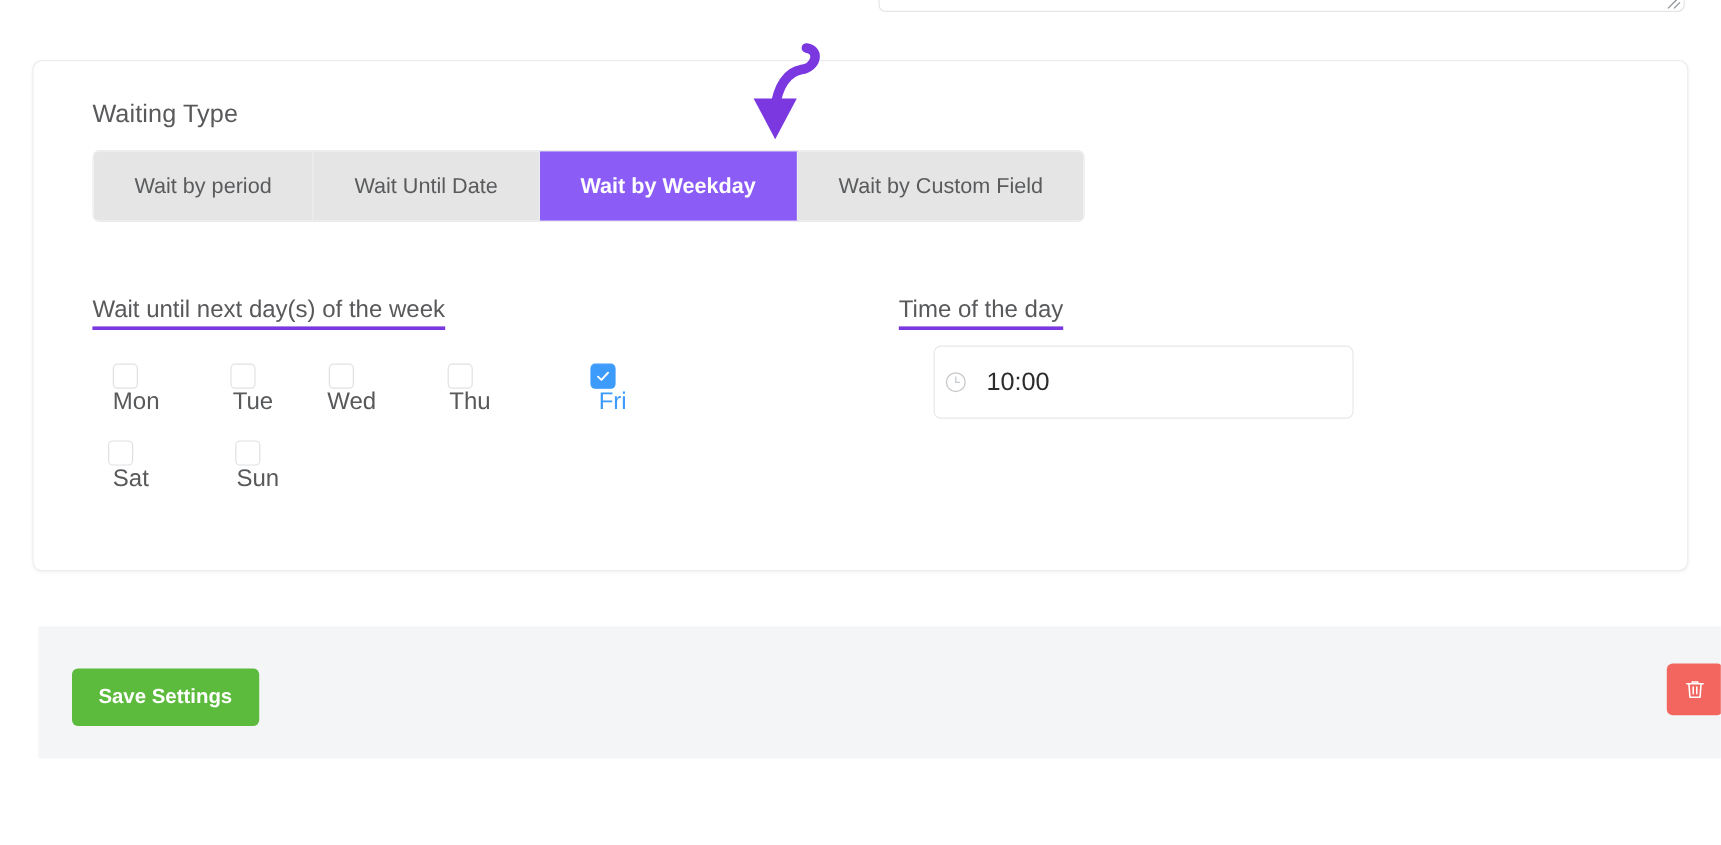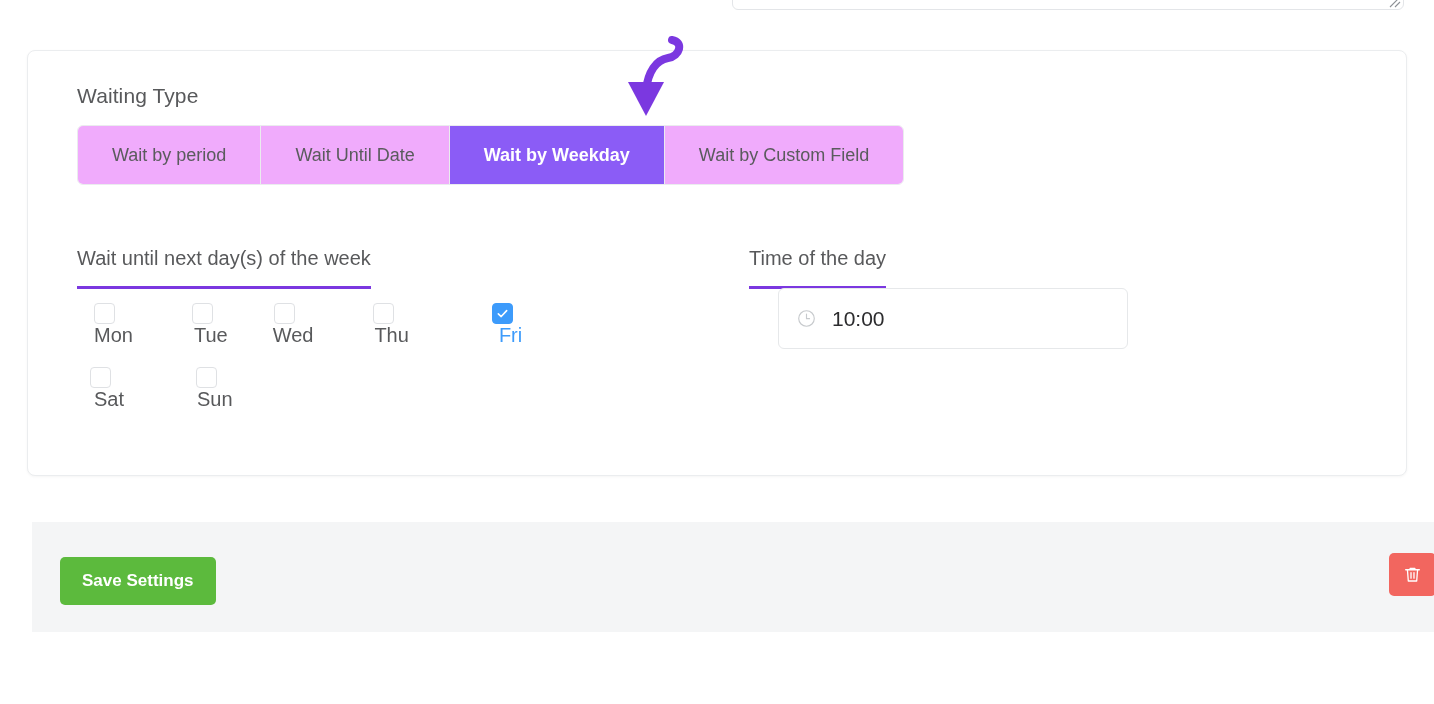--- a/index.html
+++ b/index.html
@@ -59,38 +59,38 @@
     background: #fff;
   }
   .tab {
     display: flex;
     align-items: center;
     justify-content: center;
     height: 58px;
     padding: 0 34px;
     font-size: 18px;
     color: #5a5b5d;
-    background: #f0abfc;
+    background: #e5e5e5;
     border-right: 1px solid #eaecee;
     cursor: pointer;
     white-space: nowrap;
   }
   .tab:last-child { border-right: none; }
   .tab.active {
     background: #8b5cf6;
     color: #ffffff;
     font-weight: 700;
   }
 
   
   .field-label {
     position: absolute;
     font-size: 20px;
     color: #58595b;
-    padding-bottom: 19px;
+    padding-bottom: 5px;
     white-space: nowrap;
   }
   .field-label::after {
     content: "";
     position: absolute;
     left: 0; bottom: 0;
     width: 100%;
     height: 3px;
     background: #7b38e0;
   }
@@ -146,21 +146,21 @@
   
   .time-box {
     position: absolute;
     left: 750px; top: 237px;
     width: 350px; height: 61px;
     border: 1px solid #e6e8ea;
     border-radius: 6px;
     background: #fff;
     display: flex;
     align-items: center;
-    padding: 0 18px;
+    padding: 0 8px;
     cursor: text;
   }
   .clock-icon { flex: none; color: #c7cacd; display: flex; align-items: center; }
   .time-value {
     margin-left: 16px;
     font-size: 21px;
     color: #2c2c2e;
   }
 
   

